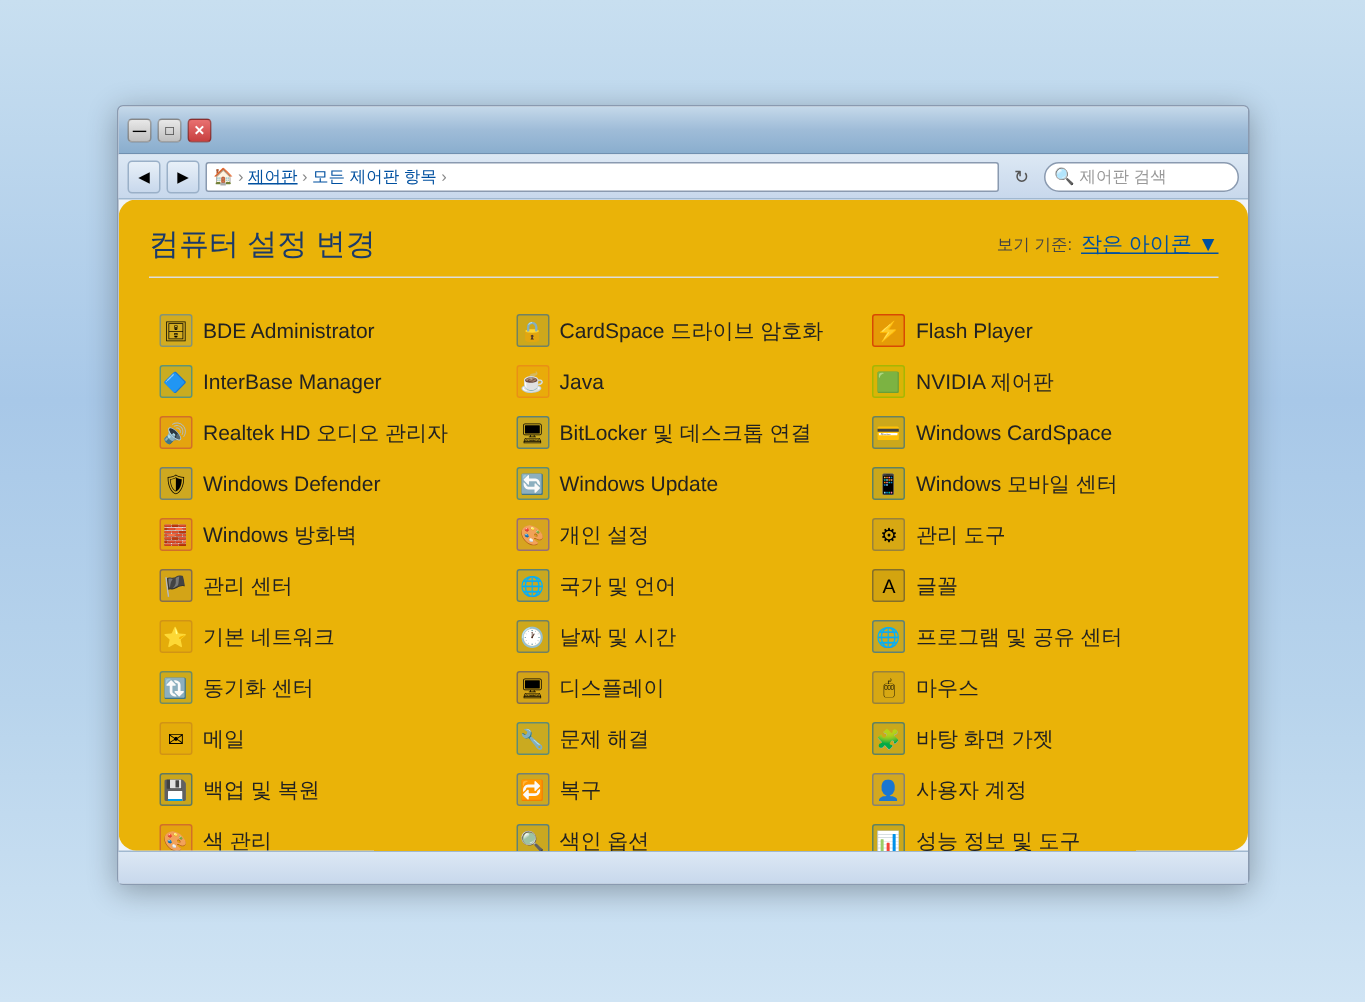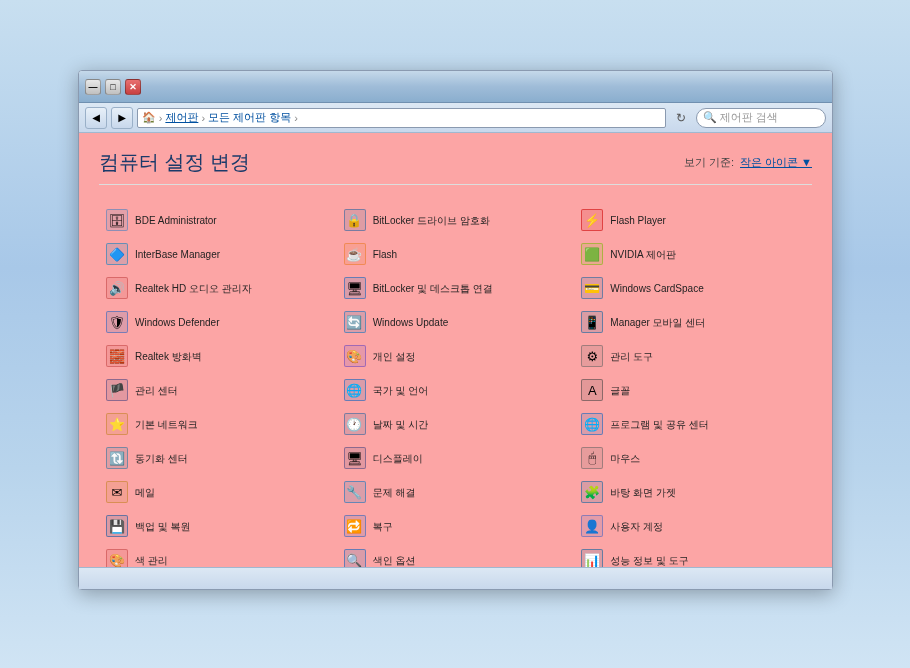--- a/index.html
+++ b/index.html
@@ -131,23 +131,24 @@
       align-items: center;
       justify-content: center;
       font-size: 12px;
       color: #555;
       cursor: pointer;
     }
 
     
     .content {
       flex: 1;
-      background: #fca5a5;
+      background: #eab308;
       overflow-y: auto;
       padding: 16px 20px;
+      border-radius: 12px;
     }
 
     
     .page-header {
       display: flex;
       justify-content: space-between;
       align-items: center;
       margin-bottom: 18px;
       padding-bottom: 8px;
       border-bottom: 1px solid #ddd;
@@ -164,21 +165,21 @@
       align-items: center;
       gap: 6px;
       font-size: 11px;
       color: #444;
     }
 
     .view-dropdown {
       display: flex;
       align-items: center;
       gap: 3px;
-      font-size: 11px;
+      font-size: 14px;
       color: #0050a0;
       cursor: pointer;
       text-decoration: underline;
     }
 
     
     .items-grid {
       display: grid;
       grid-template-columns: repeat(3, 1fr);
       gap: 0;
@@ -196,21 +197,21 @@
     .item-icon {
       width: 24px;
       height: 24px;
       display: flex;
       align-items: center;
       justify-content: center;
       flex-shrink: 0;
     }
 
     .item-label {
-      font-size: 10px;
+      font-size: 14px;
       color: #222;
       line-height: 1.3;
     }
 
     
     .icon-box {
       width: 22px;
       height: 22px;
       border-radius: 2px;
       display: flex;
@@ -277,39 +278,39 @@
     <div class="control-item">
           <div class="item-icon">
             <div class="icon-box" style="background: rgba(64, 128, 192, 0.133); border: 1px solid rgba(64, 128, 192, 0.533);">🗄</div>
           </div>
           <span class="item-label">BDE Administrator</span>
         </div>
         <div class="control-item">
           <div class="item-icon">
             <div class="icon-box" style="background: rgba(32, 96, 160, 0.133); border: 1px solid rgba(32, 96, 160, 0.533);">🔒</div>
           </div>
-          <span class="item-label">BitLocker 드라이브 암호화</span>
+          <span class="item-label">CardSpace 드라이브 암호화</span>
         </div>
         <div class="control-item">
           <div class="item-icon">
             <div class="icon-box" style="background: rgba(204, 0, 0, 0.133); border: 1px solid rgba(204, 0, 0, 0.533);">⚡</div>
           </div>
           <span class="item-label">Flash Player</span>
         </div>
         <div class="control-item">
           <div class="item-icon">
             <div class="icon-box" style="background: rgba(0, 128, 192, 0.133); border: 1px solid rgba(0, 128, 192, 0.533);">🔷</div>
           </div>
           <span class="item-label">InterBase Manager</span>
         </div>
         <div class="control-item">
           <div class="item-icon">
             <div class="icon-box" style="background: rgba(232, 120, 32, 0.133); border: 1px solid rgba(232, 120, 32, 0.533);">☕</div>
           </div>
-          <span class="item-label">Flash</span>
+          <span class="item-label">Java</span>
         </div>
         <div class="control-item">
           <div class="item-icon">
             <div class="icon-box" style="background: rgba(118, 185, 0, 0.133); border: 1px solid rgba(118, 185, 0, 0.533);">🟩</div>
           </div>
           <span class="item-label">NVIDIA 제어판</span>
         </div>
         <div class="control-item">
           <div class="item-icon">
             <div class="icon-box" style="background: rgba(192, 64, 64, 0.133); border: 1px solid rgba(192, 64, 64, 0.533);">🔊</div>
@@ -337,27 +338,27 @@
         <div class="control-item">
           <div class="item-icon">
             <div class="icon-box" style="background: rgba(0, 112, 192, 0.133); border: 1px solid rgba(0, 112, 192, 0.533);">🔄</div>
           </div>
           <span class="item-label">Windows Update</span>
         </div>
         <div class="control-item">
           <div class="item-icon">
             <div class="icon-box" style="background: rgba(0, 96, 160, 0.133); border: 1px solid rgba(0, 96, 160, 0.533);">📱</div>
           </div>
-          <span class="item-label">Manager 모바일 센터</span>
+          <span class="item-label">Windows 모바일 센터</span>
         </div>
         <div class="control-item">
           <div class="item-icon">
             <div class="icon-box" style="background: rgba(192, 64, 64, 0.133); border: 1px solid rgba(192, 64, 64, 0.533);">🧱</div>
           </div>
-          <span class="item-label">Realtek 방화벽</span>
+          <span class="item-label">Windows 방화벽</span>
         </div>
         <div class="control-item">
           <div class="item-icon">
             <div class="icon-box" style="background: rgba(96, 64, 192, 0.133); border: 1px solid rgba(96, 64, 192, 0.533);">🎨</div>
           </div>
           <span class="item-label">개인 설정</span>
         </div>
         <div class="control-item">
           <div class="item-icon">
             <div class="icon-box" style="background: rgba(96, 96, 96, 0.133); border: 1px solid rgba(96, 96, 96, 0.533);">⚙</div>

